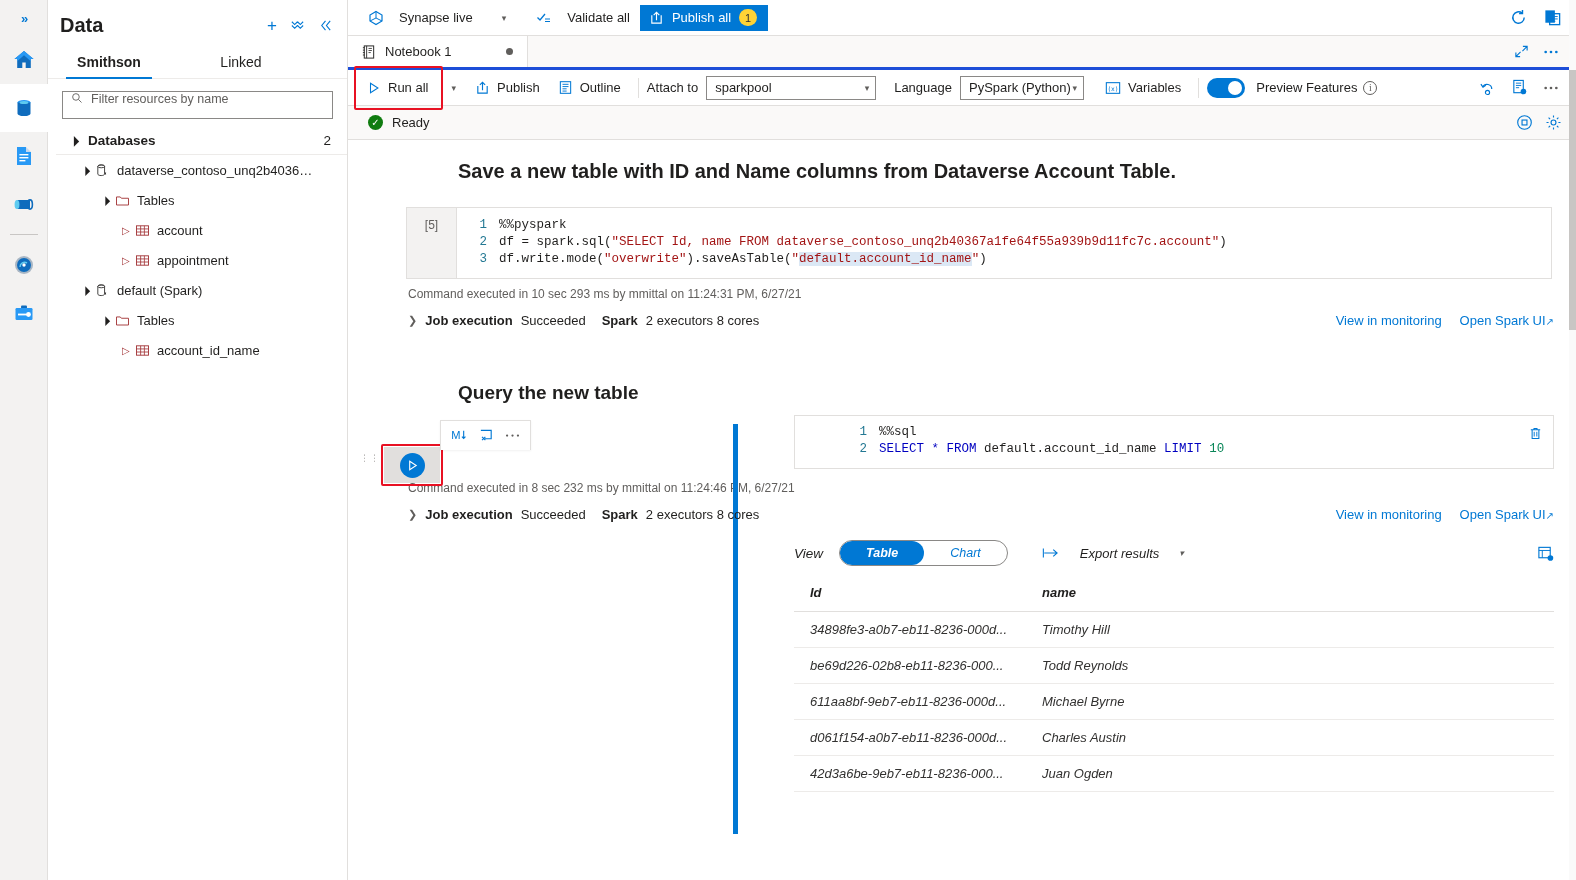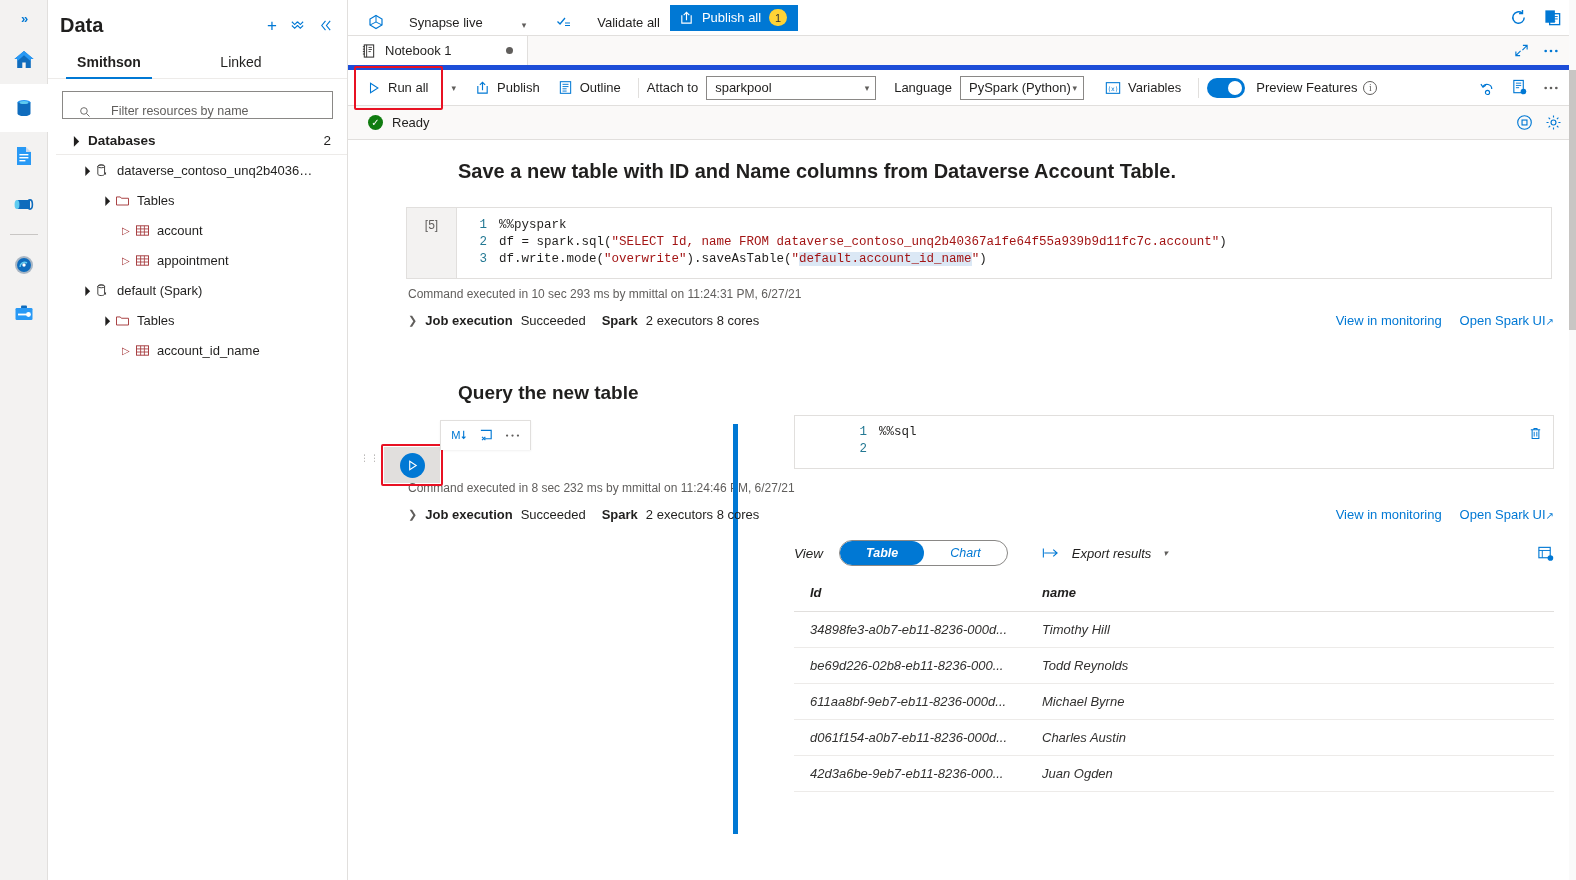--- a/index.html
+++ b/index.html
@@ -43,21 +43,21 @@
   .tab {
     padding: 7px 0 8px; margin-right: 46px; font-size: 14px; color:#201f1e;
     cursor:pointer; position:relative; min-width: 86px; text-align:center;
   }
   .tab.active { font-weight: 600; }
   .tab.active::after {
     content:''; position:absolute; left:0; right:0; bottom:-1px; height:2px; background:#0078d4;
   }
   .filter-wrap { padding: 12px 14px 8px 14px; }
   .filter {
-    display:flex; align-items:flex-end; gap:20px; height:28px; padding: 0 16px;
+    display:flex; align-items:flex-start; gap:8px; height:28px; padding: 0 8px;
     border:1px solid #8a8886; background:#fff; font-size:12.5px;
   }
   .filter input {
     border:0; outline:0; flex:1; font-family:inherit; font-size:12.5px; color:#201f1e;
     background:transparent;
   }
   .filter input::placeholder { color:#605e5c; }
   .search-glyph { color:#605e5c; font-size:12px; }
 
   .tree { padding: 0 0 0 8px; font-size:13px; }
@@ -79,36 +79,36 @@
   .ind3 { padding-left: 66px; }
   .ico { width:16px; height:16px; flex:0 0 16px; display:flex; align-items:center; justify-content:center; }
 
   
   .main { flex:1; height:880px; display:flex; flex-direction:column; min-width:0; background:#fff; }
 
   .topbar {
     height: 36px; flex:0 0 36px; display:flex; align-items:center;
     border-bottom:1px solid #e1dfdd; background:#fff; padding-left: 10px;
   }
-  .tb-item { display:flex; align-items:flex-end; gap:25px; padding: 0 10px; height:25px; cursor:pointer; font-size:13px; }
+  .tb-item { display:flex; align-items:center; gap:15px; padding: 0 10px; height:25px; cursor:pointer; font-size:13px; }
   .publish-all {
     background:#0078d4; color:#fff; display:flex; align-items:center; gap:8px;
     height:26px; padding: 0 11px 0 9px; cursor:pointer; font-size:13px;
   }
   .badge {
     background:#ffd335; color:#323130; border-radius:9px; min-width:18px; height:17px;
     display:flex; align-items:center; justify-content:center; font-size:11px; padding: 0 5px;
   }
   .topbar-right { margin-left:auto; display:flex; align-items:center; gap:2px; padding-right:8px; }
   .tb-icon-btn { width:32px; height:32px; display:flex; align-items:center; justify-content:center; cursor:pointer; color:#0078d4; }
 
   
   .tabstrip {
     height:34px; flex:0 0 34px; display:flex; align-items:stretch;
-    background:#faf9f8; border-bottom:5px solid #1d4ed8;
+    background:#faf9f8; border-bottom:3px solid #1d4ed8;
   }
   .nb-tab {
     display:flex; align-items:center; gap:9px; padding: 0 14px 0 13px;
     background:#fff; border-right:1px solid #e1dfdd; min-width: 180px; cursor:pointer;
     font-size:13px;
   }
   .dirty-dot { width:7px; height:7px; border-radius:50%; background:#605e5c; margin-left:auto; }
   .tabstrip-right { margin-left:auto; display:flex; align-items:center; gap:4px; padding-right:12px; }
   .ts-icon { width:26px; height:34px; display:flex; align-items:center; justify-content:center; color:#0078d4; cursor:pointer; font-size:14px; }
 
@@ -222,21 +222,21 @@
   .results { margin-left: 446px; margin-right:22px; margin-top: 14px; font-style: italic; }
   .res-toolbar { display:flex; align-items:center; gap:16px; height:34px; position:relative; }
   .res-lbl { font-size:13.5px; color:#201f1e; }
   .pivot {
     display:flex; border:1px solid #8a8886; border-radius:15px; overflow:hidden; height:26px; background:#fff;
   }
   .pivot div {
     padding: 0 26px; display:flex; align-items:center; font-size:12.5px; cursor:pointer; color:#0078d4;
   }
   .pivot div.on { background:#0078d4; color:#fff; border-radius:15px; font-weight:600; }
-  .export { display:flex; align-items:center; gap:12px; cursor:pointer; font-size:13px; color:#201f1e; }
+  .export { display:flex; align-items:center; gap:20px; cursor:pointer; font-size:13px; color:#201f1e; }
   .res-right { position:absolute; right:0; color:#0078d4; cursor:pointer; }
   .rtable { width:100%; border-collapse:collapse; margin-top:4px; }
   .rtable th {
     text-align:left; font-size:13px; font-weight:600; color:#201f1e;
     padding: 11px 10px 11px 16px; border-bottom:1px solid #e1dfdd;
   }
   .rtable td {
     font-size:13px; color:#323130; padding: 10px 10px 10px 16px; border-bottom:1px solid #edebe9;
   }
   .rtable th:first-child, .rtable td:first-child { width: 232px; }
@@ -697,20 +697,21 @@
           <div class="redbox" style="left:-3px;top:-3px;right:-3px;bottom:-3px;"></div>
         </div>
 
         <div class="cell2-code" style="margin-top:11px;">
           <div class="code-line">
             <span class="ln" style="width:84px;flex:0 0 84px;">1</span>
             <span class="ctext"><span>%%sql</span></span>
           </div>
           <div class="code-line">
             <span class="ln" style="width:84px;flex:0 0 84px;">2</span>
+            <span class="ctext"><span class="s-kw">SELECT</span><span> </span><span class="s-kw">*</span><span> </span><span class="s-kw">FROM</span><span> default.account_id_name </span><span class="s-kw">LIMIT</span><span> </span><span class="s-num">10</span></span>
           </div>
           <span class="trash">
             <svg width="15" height="15" viewBox="0 0 16 16">
                 <path d="M3 4h10M6.4 4V2.6h3.2V4M4.4 4v9.4h7.2V4" fill="none" stroke="#0078d4" stroke-width="1.1"></path>
                 <path d="M6.6 6.2v5M9.4 6.2v5" stroke="#0078d4" stroke-width="1"></path>
               </svg>
           </span>
         </div>
 
         <div class="exec-meta" style="padding-left:60px;padding-top:12px;">Command executed in 8 sec 232 ms by mmittal on 11:24:46 PM, 6/27/21</div>

